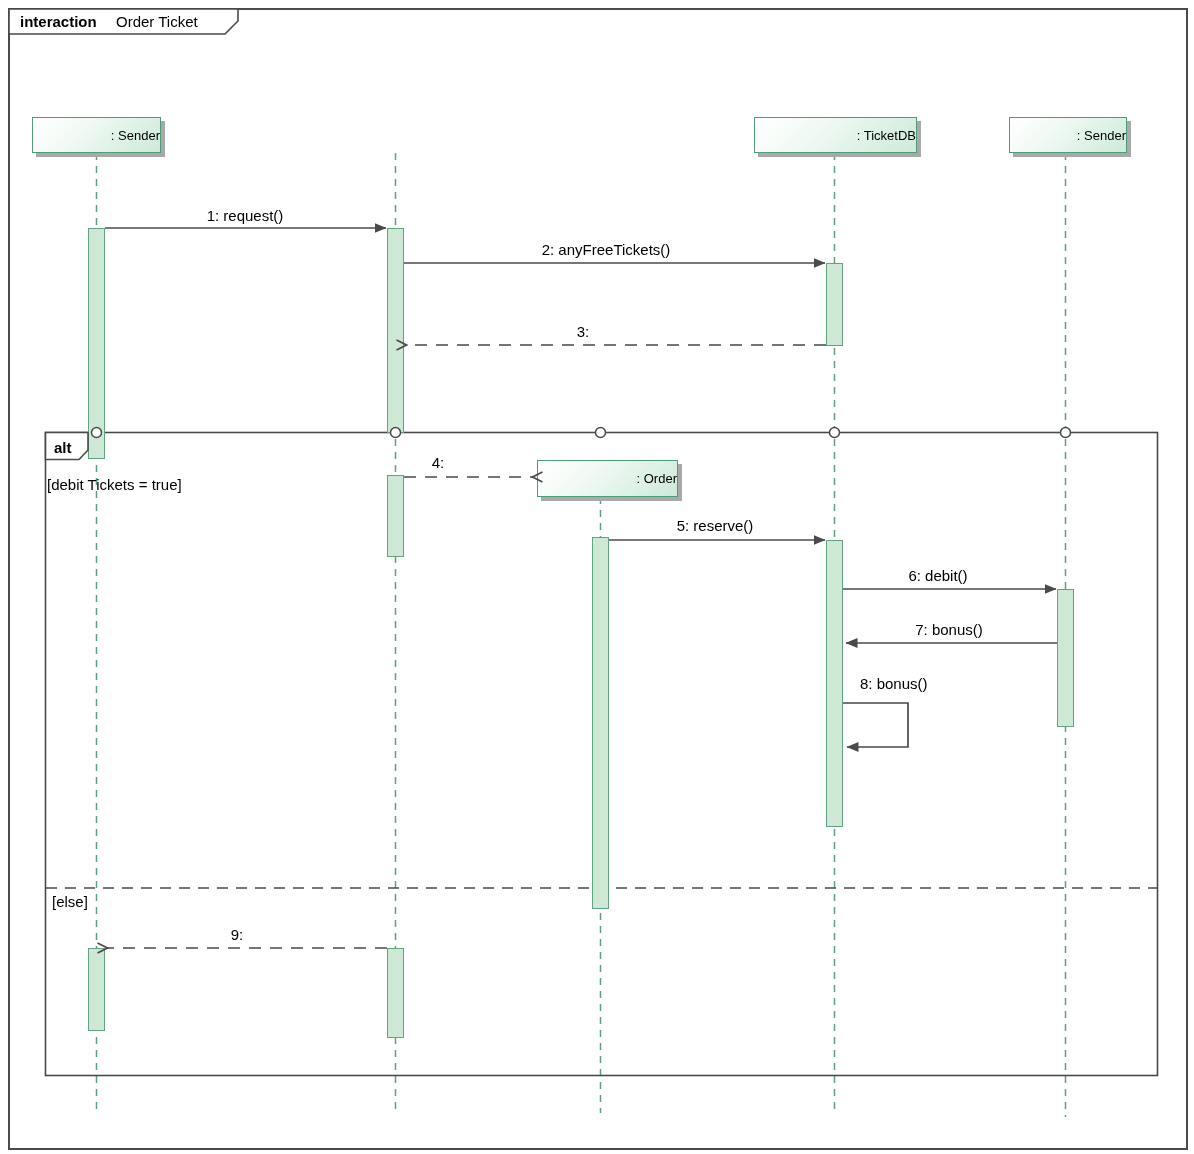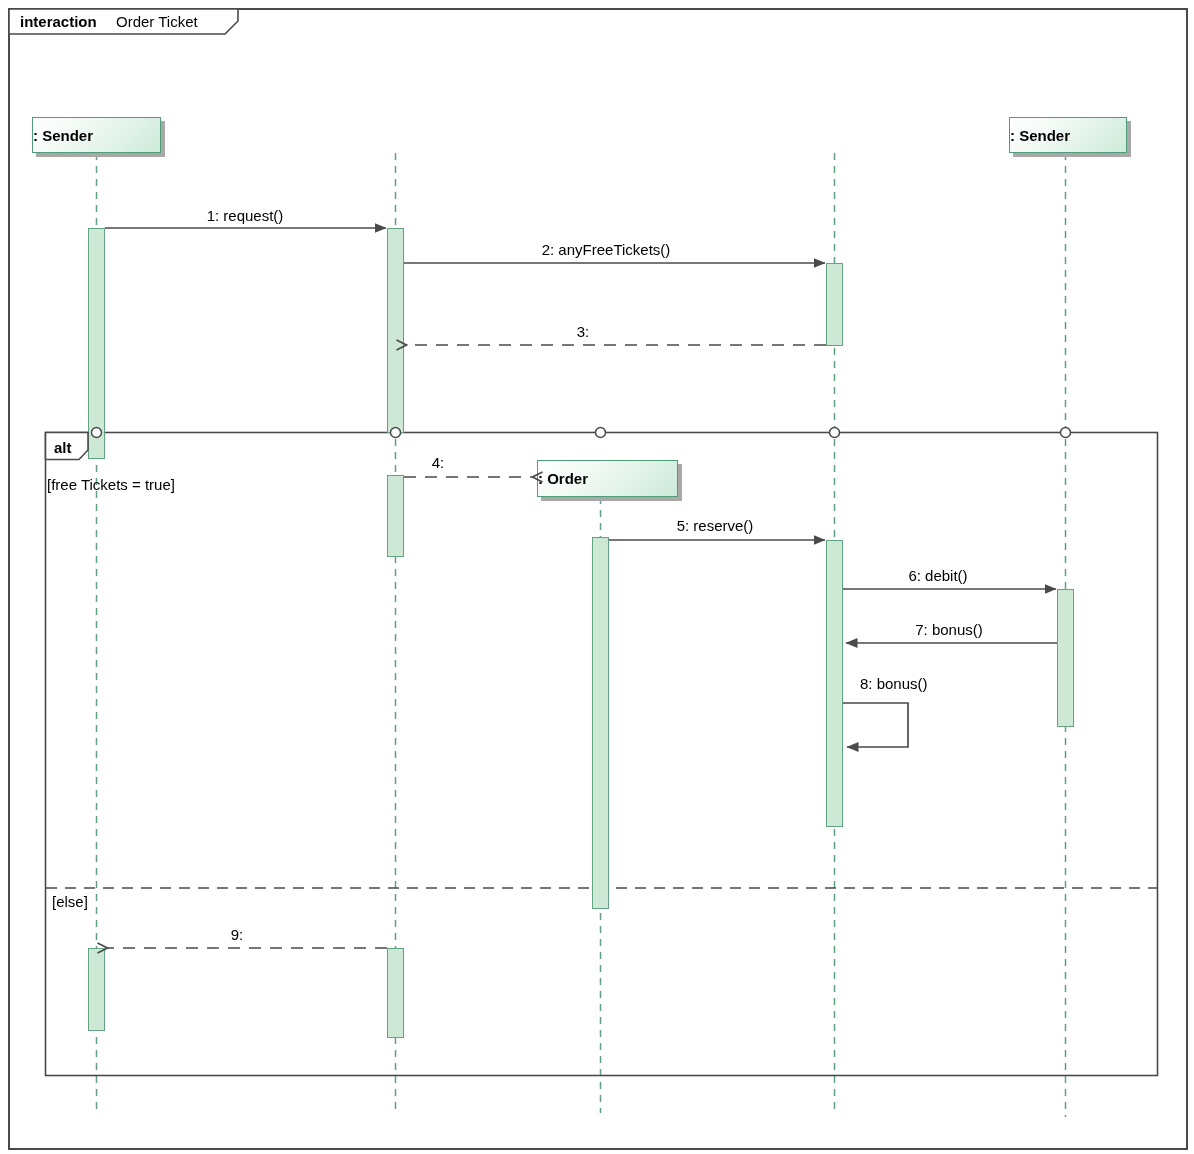--- a/index.html
+++ b/index.html
@@ -10,22 +10,22 @@
   .outer-frame{position:absolute;left:8px;top:8px;width:1176px;height:1138px;
     border:2px solid #4a4a4a;background:transparent;}
 
   svg.layer{position:absolute;left:0;top:0;width:1194px;height:1154px;}
 
   
   .head{position:absolute;height:36px;box-sizing:border-box;
     border:1.5px solid #4e9c78;
     background:linear-gradient(135deg,#ffffff 0%,#f2faf5 35%,#cdeada 100%);
     box-shadow:4px 4px 0 #a9a9a9;
-    display:flex;align-items:center;justify-content:flex-start;
-    font-weight:bold;font-size:15px;}
+    display:flex;align-items:center;justify-content:flex-end;
+    font-weight:normal;font-size:13px;}
   .hd-sender{left:32px;top:117px;width:129px;}
   .hd-ordertaker{left:318px;top:117px;width:156px;}
   .hd-ticketdb{left:754px;top:117px;width:163px;}
   .hd-account{left:1009px;top:117px;width:118px;}
   .hd-order{left:537px;top:460px;width:141px;height:37px;}
 
   
   .act{position:absolute;width:17px;box-sizing:border-box;
     background:#cde8d4;border:1.5px solid #62a381;}
   .a-sender1{left:88px;top:228px;height:231px;}
@@ -73,28 +73,31 @@
   <div class="act a-ot2"></div>
   <div class="act a-order1"></div>
   <div class="act a-tdb2"></div>
   <div class="act a-acc1"></div>
   <div class="act a-sender2"></div>
   <div class="act a-ot3"></div>
 
   <div class="head hd-sender">
     <span>: Sender</span>
   </div>
+  <div class="head hd-ticketdb">
+    <span>: TicketDB</span>
+  </div>
   <div class="head hd-account">
     <span>: Sender</span>
   </div>
   <div class="head hd-order">
     <span>: Order</span>
   </div>
 
-  <div class="guard g1">[free Tickets = true]</div>
+  <div class="guard g1">[debit Tickets = true]</div>
   <div class="guard g2">[else]</div>
 
   <svg class="layer">
     <defs>
       <marker id="arrFill" markerWidth="13" markerHeight="11" refX="11.5" refY="5" orient="auto" markerUnits="userSpaceOnUse">
         <path d="M0,0 L12,5 L0,10 Z" fill="#4a4a4a"></path>
       </marker>
       <marker id="arrOpen" markerWidth="14" markerHeight="14" refX="1.5" refY="6" orient="auto" markerUnits="userSpaceOnUse">
         <polyline points="11,1 1,6 11,11" fill="none" stroke="#4a4a4a" stroke-width="1.6"></polyline>
       </marker>

